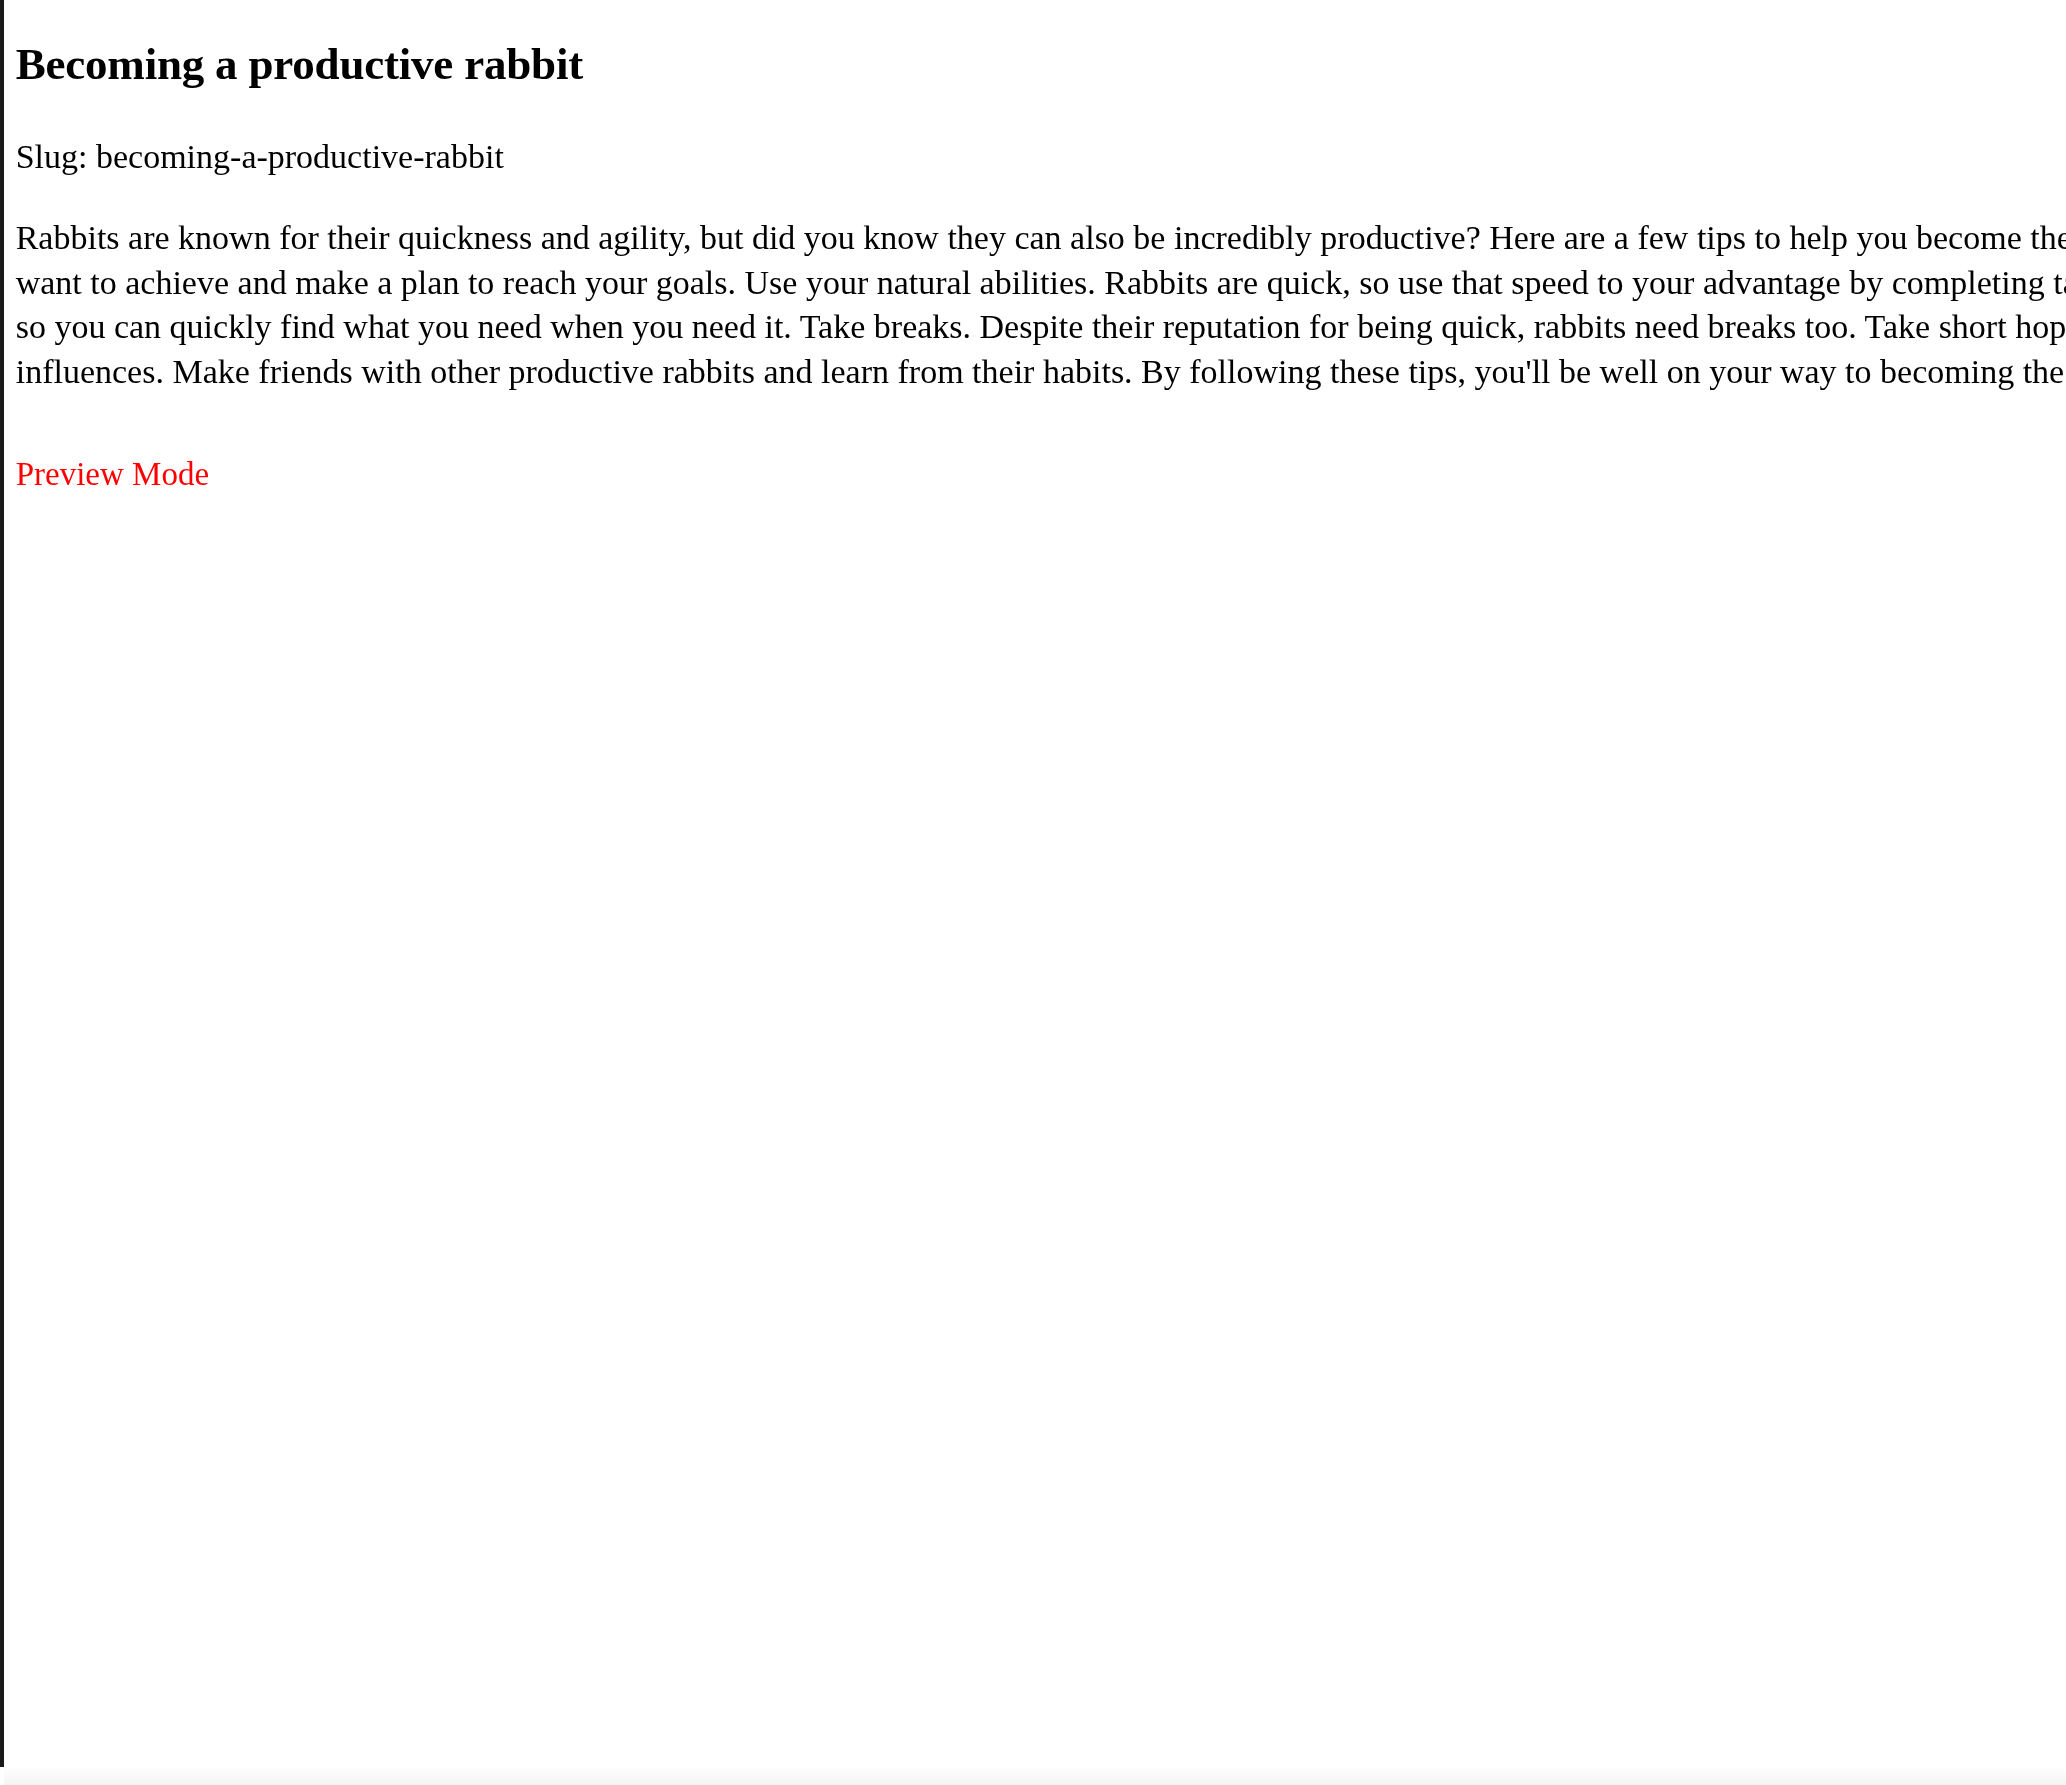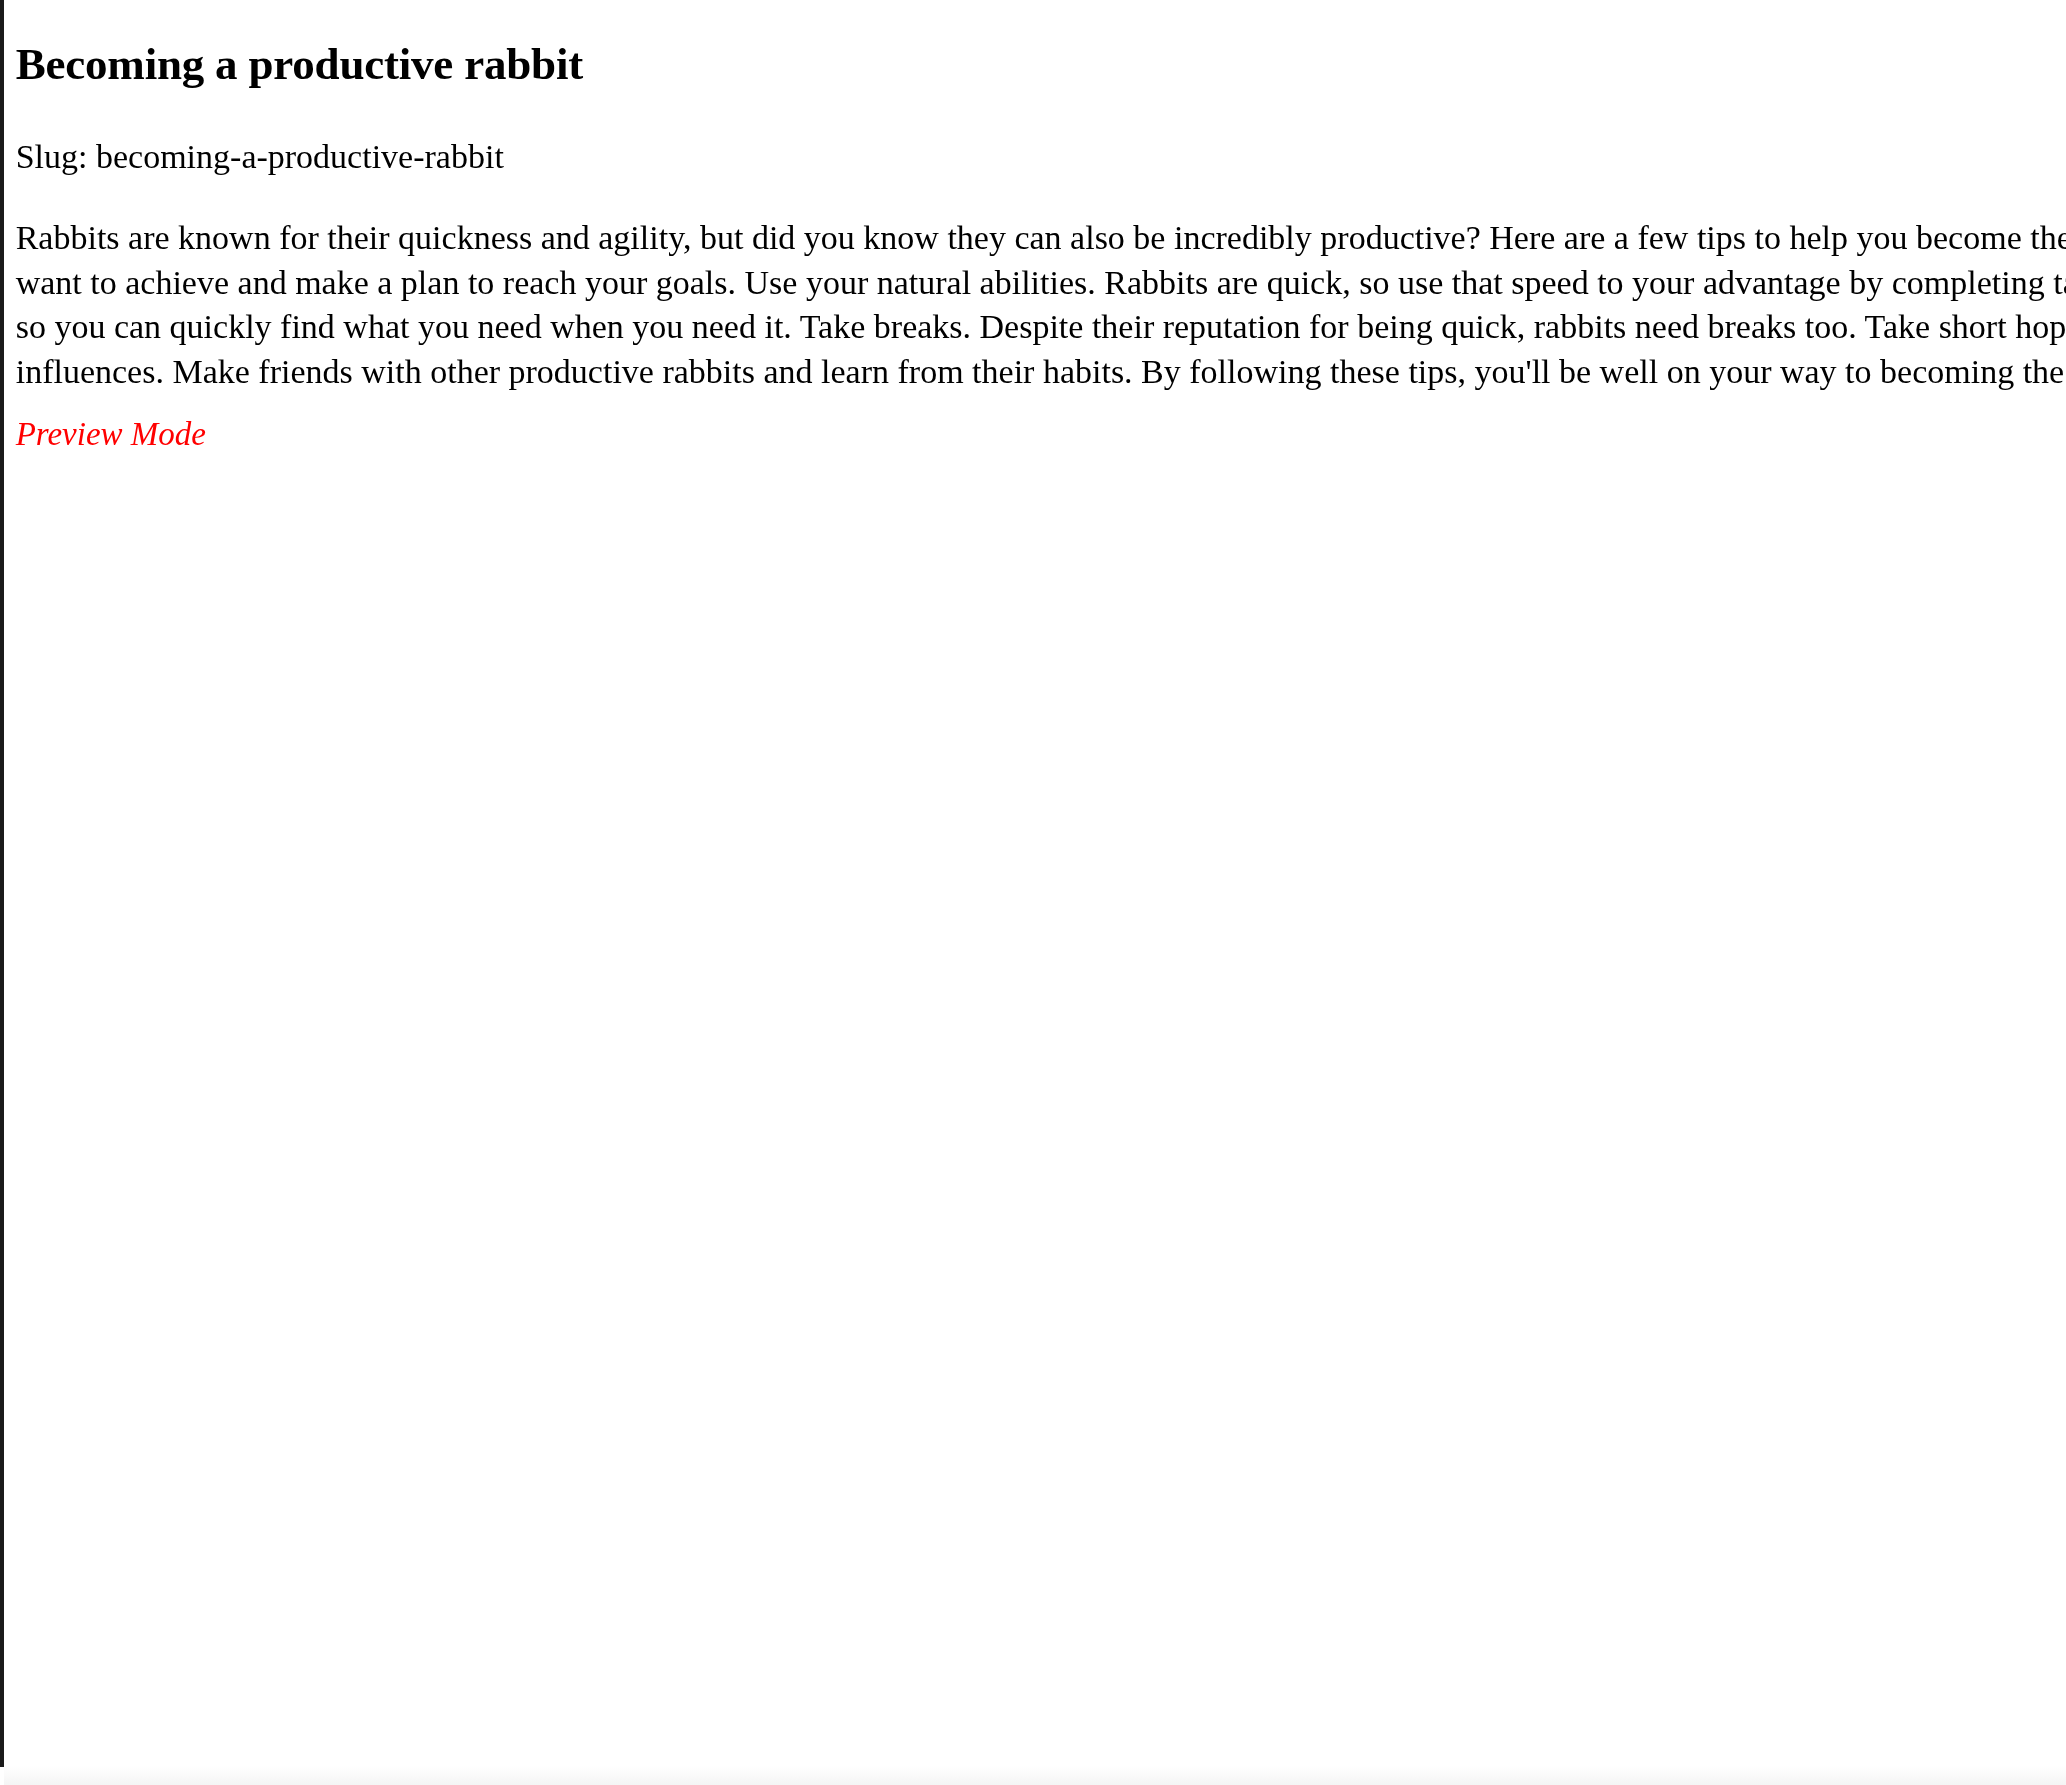--- a/index.html
+++ b/index.html
@@ -61,24 +61,23 @@
     line-height: 1.32;
     margin: 40px 0 0 0;
     text-align: left;
     max-width: 3091px;
   }
   .preview-mode {
     display: inline-block;
     font-size: 33px;
     line-height: 1.2;
     color: #ff0000;
-    margin: 20px 0 0 0;
+    margin: 60px 0 0 0;
     text-decoration: none;
     cursor: pointer;
-    font-style: italic;
   }
 </style>
 </head>
 <body>
 
 <div class="page">
 
   <div class="left-rule"></div>
 
   <div class="content">

